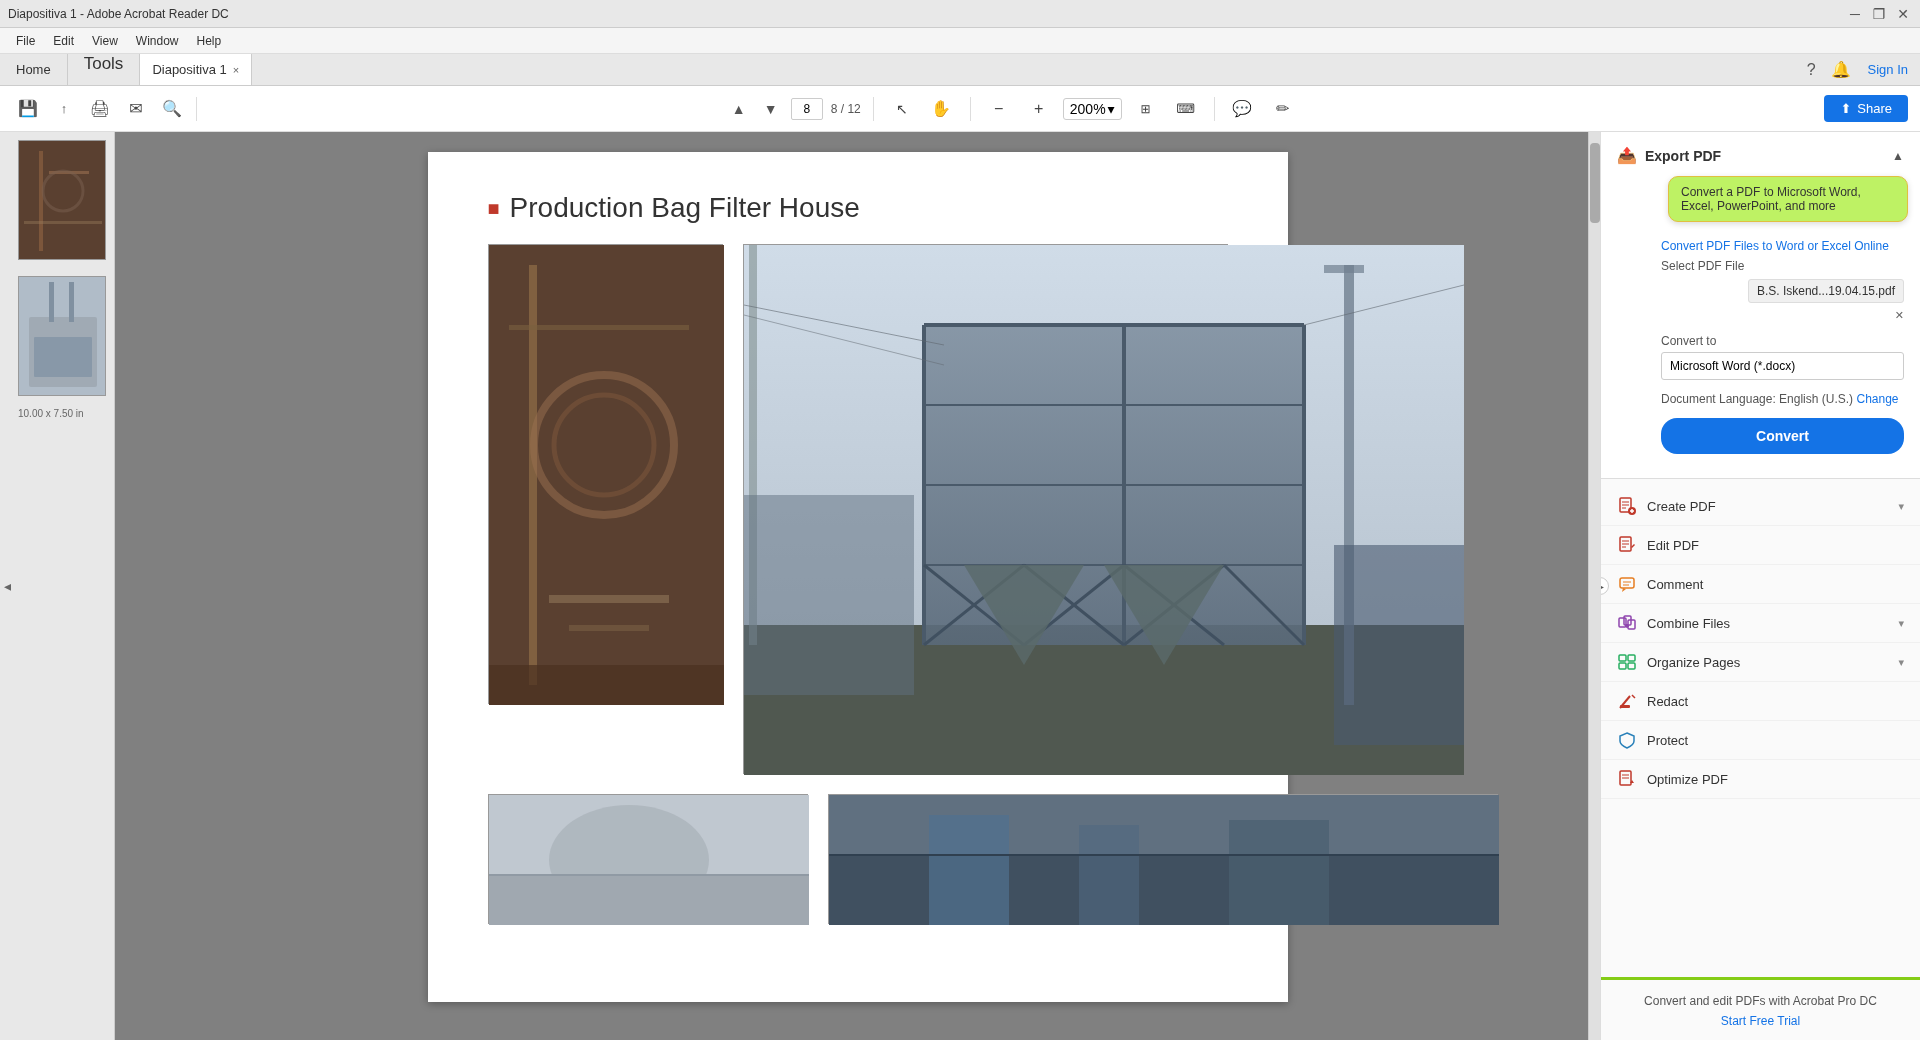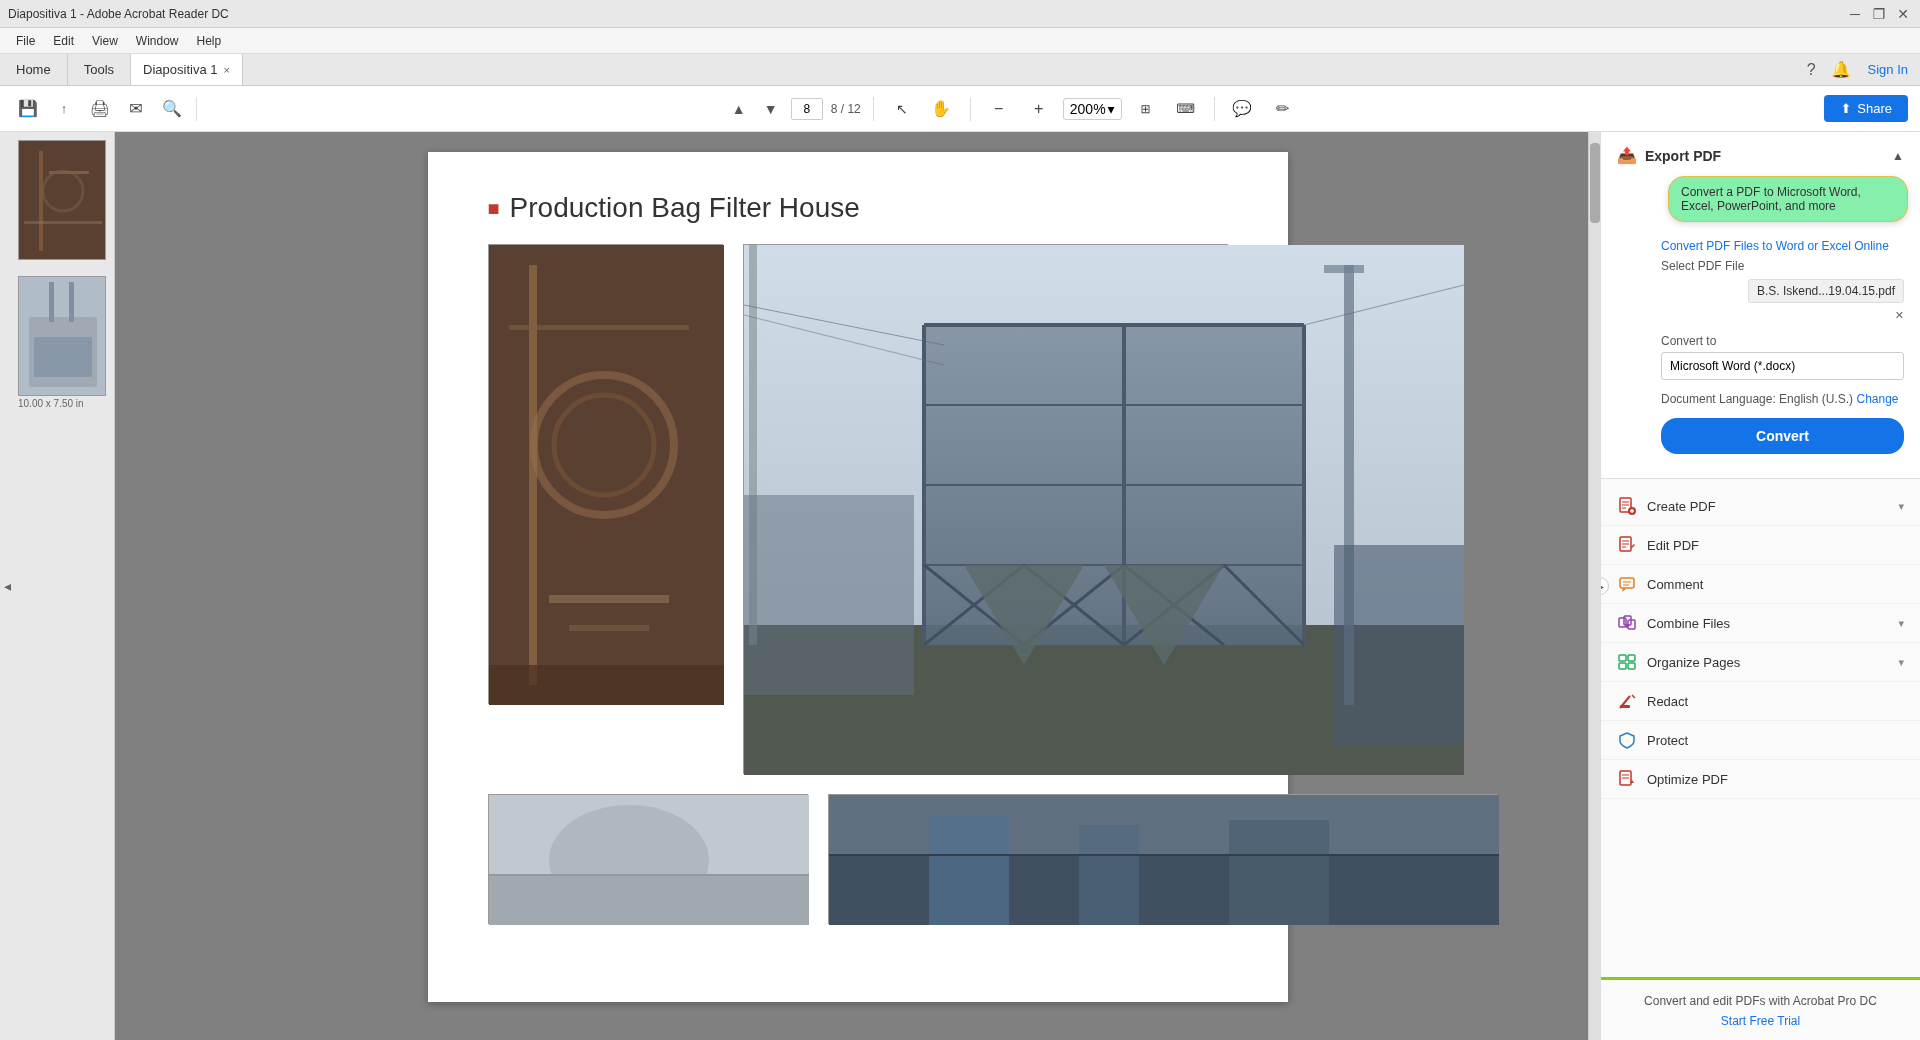--- a/index.html
+++ b/index.html
@@ -54,22 +54,21 @@
       display: flex;
       align-items: center;
       font-size: 13px;
       color: #333;
       cursor: pointer;
       border-right: 1px solid #ccc;
     }
     .tab-tools {
       padding: 0 16px;
       display: flex;
-      align-items: center;
-      font-size: 13px;
+      font-size: 17px;
       color: #333;
       cursor: pointer;
       border-right: 1px solid #ccc;
     }
     .tab-doc {
       padding: 0 12px;
       display: flex;
       align-items: center;
       font-size: 13px;
       color: #333;
@@ -163,21 +162,21 @@
     .thumb-img.light { background: linear-gradient(180deg, #c0c8d0 0%, #b0b8c0 100%); }
     .thumb-nav-arrow {
       position: absolute;
       left: 4px;
       top: 50%;
       transform: translateY(-50%);
       font-size: 14px;
       color: #666;
       cursor: pointer;
     }
-    .thumb-dim { font-size: 10px; color: #666; margin-top: 2px; }
+    .thumb-dim { font-size: 10px; color: #666; margin-top: 12px; }
 
     
     #pdf-content {
       flex: 1;
       background: #808080;
       overflow: auto;
       position: relative;
       display: flex;
       align-items: flex-start;
       justify-content: center;
@@ -282,23 +281,23 @@
     }
     .export-icon { color: #1473e6; font-size: 16px; }
     .export-title { font-size: 14px; font-weight: 600; color: #333; }
     .export-chevron { font-size: 12px; color: #555; }
 
     
     .tooltip {
       position: absolute;
       top: 44px;
       right: 12px;
-      background: #86efac;
+      background: #bef264;
       border: 1px solid #e0c040;
-      border-radius: 16px;
+      border-radius: 10px;
       padding: 8px 12px;
       font-size: 12px;
       color: #333;
       width: 240px;
       z-index: 10;
       box-shadow: 0 2px 6px rgba(0,0,0,0.15);
     }
 
     
     .export-content { padding: 0 16px 16px; }

